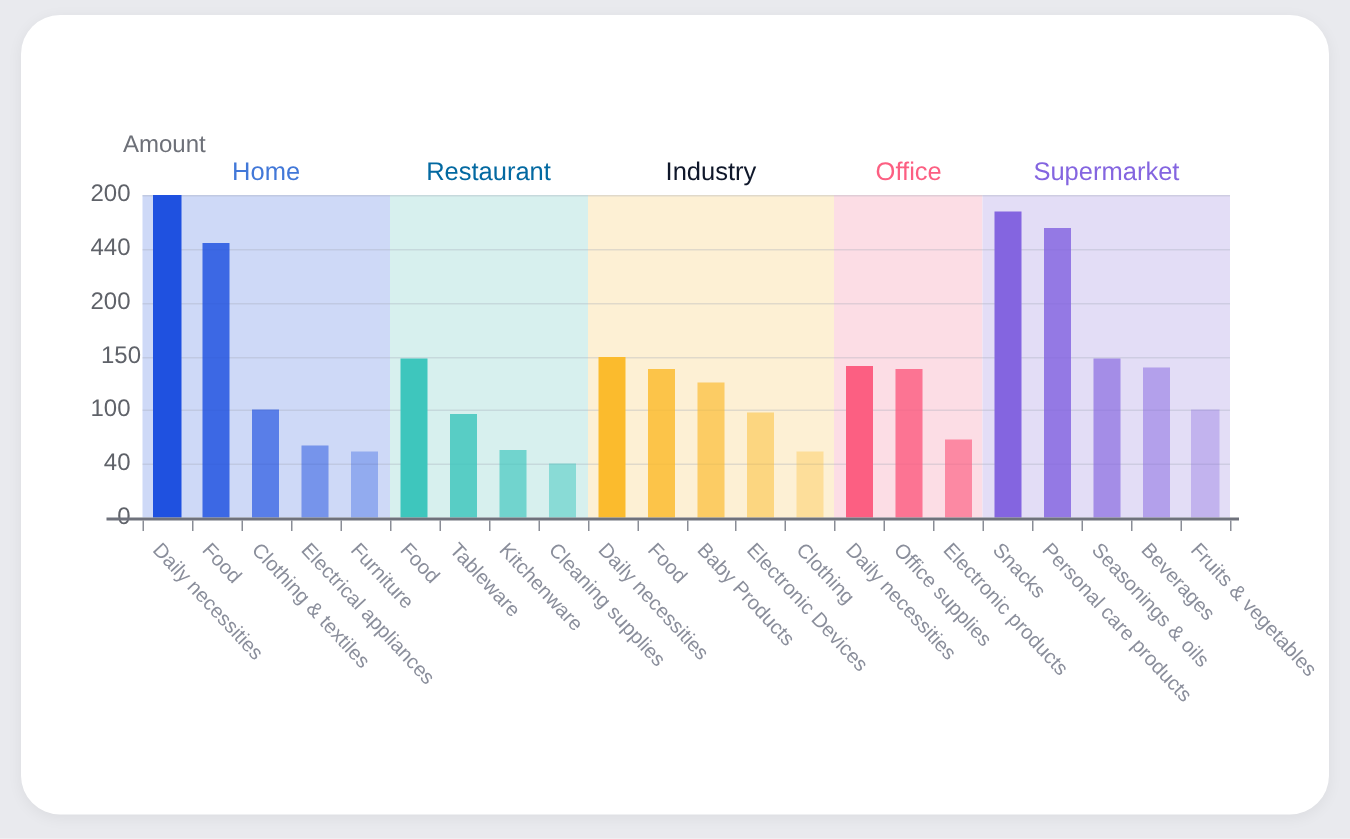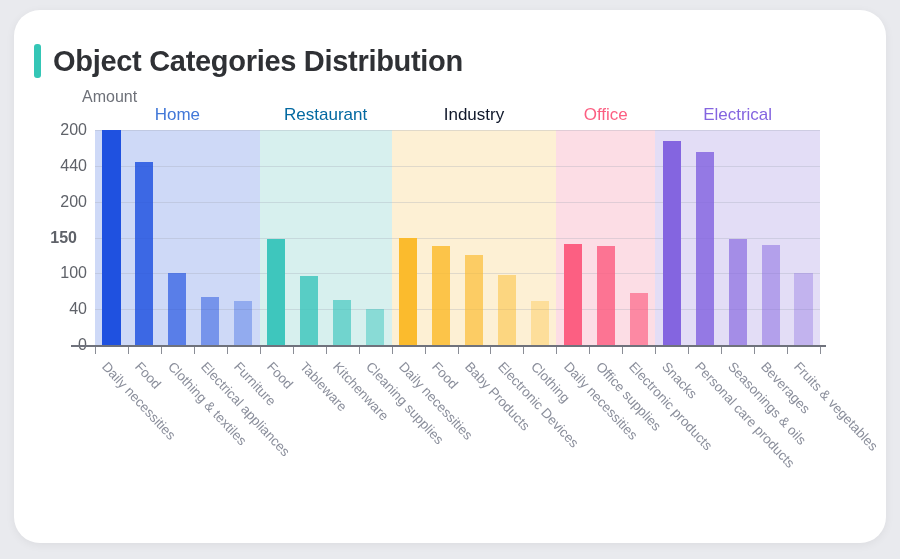--- a/index.html
+++ b/index.html
@@ -111,43 +111,39 @@
     white-space: nowrap;
     transform-origin: left top;
     transform: rotate(47deg);
   }
 </style>
 </head>
 <body>
 
 <div id="card">
 
-  <div id="title-row">
-    <div id="accent-bar"></div>
-    <div id="title-text">Object Categories Distribution</div>
-  </div>
 
   <div id="ylabel">Amount</div>
 
   <div id="plot">
     <div id="bands">
         <div class="band" style="left: 81px; width: 164.773px; background: rgb(206, 217, 247);"></div>
         <div class="band" style="left: 245.773px; width: 131.818px; background: rgb(215, 240, 238);"></div>
         <div class="band" style="left: 377.591px; width: 164.773px; background: rgb(253, 240, 212);"></div>
         <div class="band" style="left: 542.364px; width: 98.8636px; background: rgb(252, 221, 229);"></div>
         <div class="band" style="left: 641.227px; width: 164.773px; background: rgb(227, 221, 246);"></div>
       </div>
     <div id="axis-area">
         <div class="ytick-label" style="left: 29px; top: 335px;">0</div>
         <div class="gridline" style="left: 81px; width: 725px; top: 299.167px;"></div>
         <div class="ytick-label" style="left: 29px; top: 299.167px;">40</div>
         <div class="gridline" style="left: 81px; width: 725px; top: 263.333px;"></div>
         <div class="ytick-label" style="left: 29px; top: 263.333px;">100</div>
         <div class="gridline" style="left: 81px; width: 725px; top: 227.5px;"></div>
-        <div class="ytick-label" style="left: 19px; top: 227.5px; font-weight: bold;">150</div>
+        <div class="ytick-label" style="left: 36px; top: 227.5px;">150</div>
         <div class="gridline" style="left: 81px; width: 725px; top: 191.667px;"></div>
         <div class="ytick-label" style="left: 29px; top: 191.667px;">200</div>
         <div class="gridline" style="left: 81px; width: 725px; top: 155.833px;"></div>
         <div class="ytick-label" style="left: 29px; top: 155.833px;">440</div>
         <div class="gridline" style="left: 81px; width: 725px; top: 120px;"></div>
         <div class="ytick-label" style="left: 29px; top: 120px;">200</div>
       </div>
     <div id="bars-layer">
         <div class="bar" title="Daily necessities: 300" style="left: 88.4148px; width: 18.125px; height: 215px; background: rgb(31, 81, 224); opacity: 1;"></div>
         <div class="bar" title="Food: 256" style="left: 121.369px; width: 18.125px; height: 183.467px; background: rgb(31, 81, 224); opacity: 0.835;"></div>
@@ -203,21 +199,21 @@
       <div class="xlab" style="left: 491.614px;">Electronic Devices</div>
       <div class="xtick" style="left: 509.409px;"></div>
       <div class="xlab" style="left: 524.568px;">Clothing</div>
       <div class="grp-label" style="left: 591.795px; color: rgb(252, 95, 130);">Office</div>
       <div class="xtick" style="left: 542.364px;"></div>
       <div class="xlab" style="left: 557.523px;">Daily necessities</div>
       <div class="xtick" style="left: 575.318px;"></div>
       <div class="xlab" style="left: 590.477px;">Office supplies</div>
       <div class="xtick" style="left: 608.273px;"></div>
       <div class="xlab" style="left: 623.432px;">Electronic products</div>
-      <div class="grp-label" style="left: 723.614px; color: rgb(132, 101, 224);">Electrical</div>
+      <div class="grp-label" style="left: 723.614px; color: rgb(132, 101, 224);">Supermarket</div>
       <div class="xtick" style="left: 641.227px;"></div>
       <div class="xlab" style="left: 656.386px;">Snacks</div>
       <div class="xtick" style="left: 674.182px;"></div>
       <div class="xlab" style="left: 689.341px;">Personal care products</div>
       <div class="xtick" style="left: 707.136px;"></div>
       <div class="xlab" style="left: 722.295px;">Seasonings &amp; oils</div>
       <div class="xtick" style="left: 740.091px;"></div>
       <div class="xlab" style="left: 755.25px;">Beverages</div>
       <div class="xtick" style="left: 773.045px;"></div>
       <div class="xlab" style="left: 788.205px;">Fruits &amp; vegetables</div>

